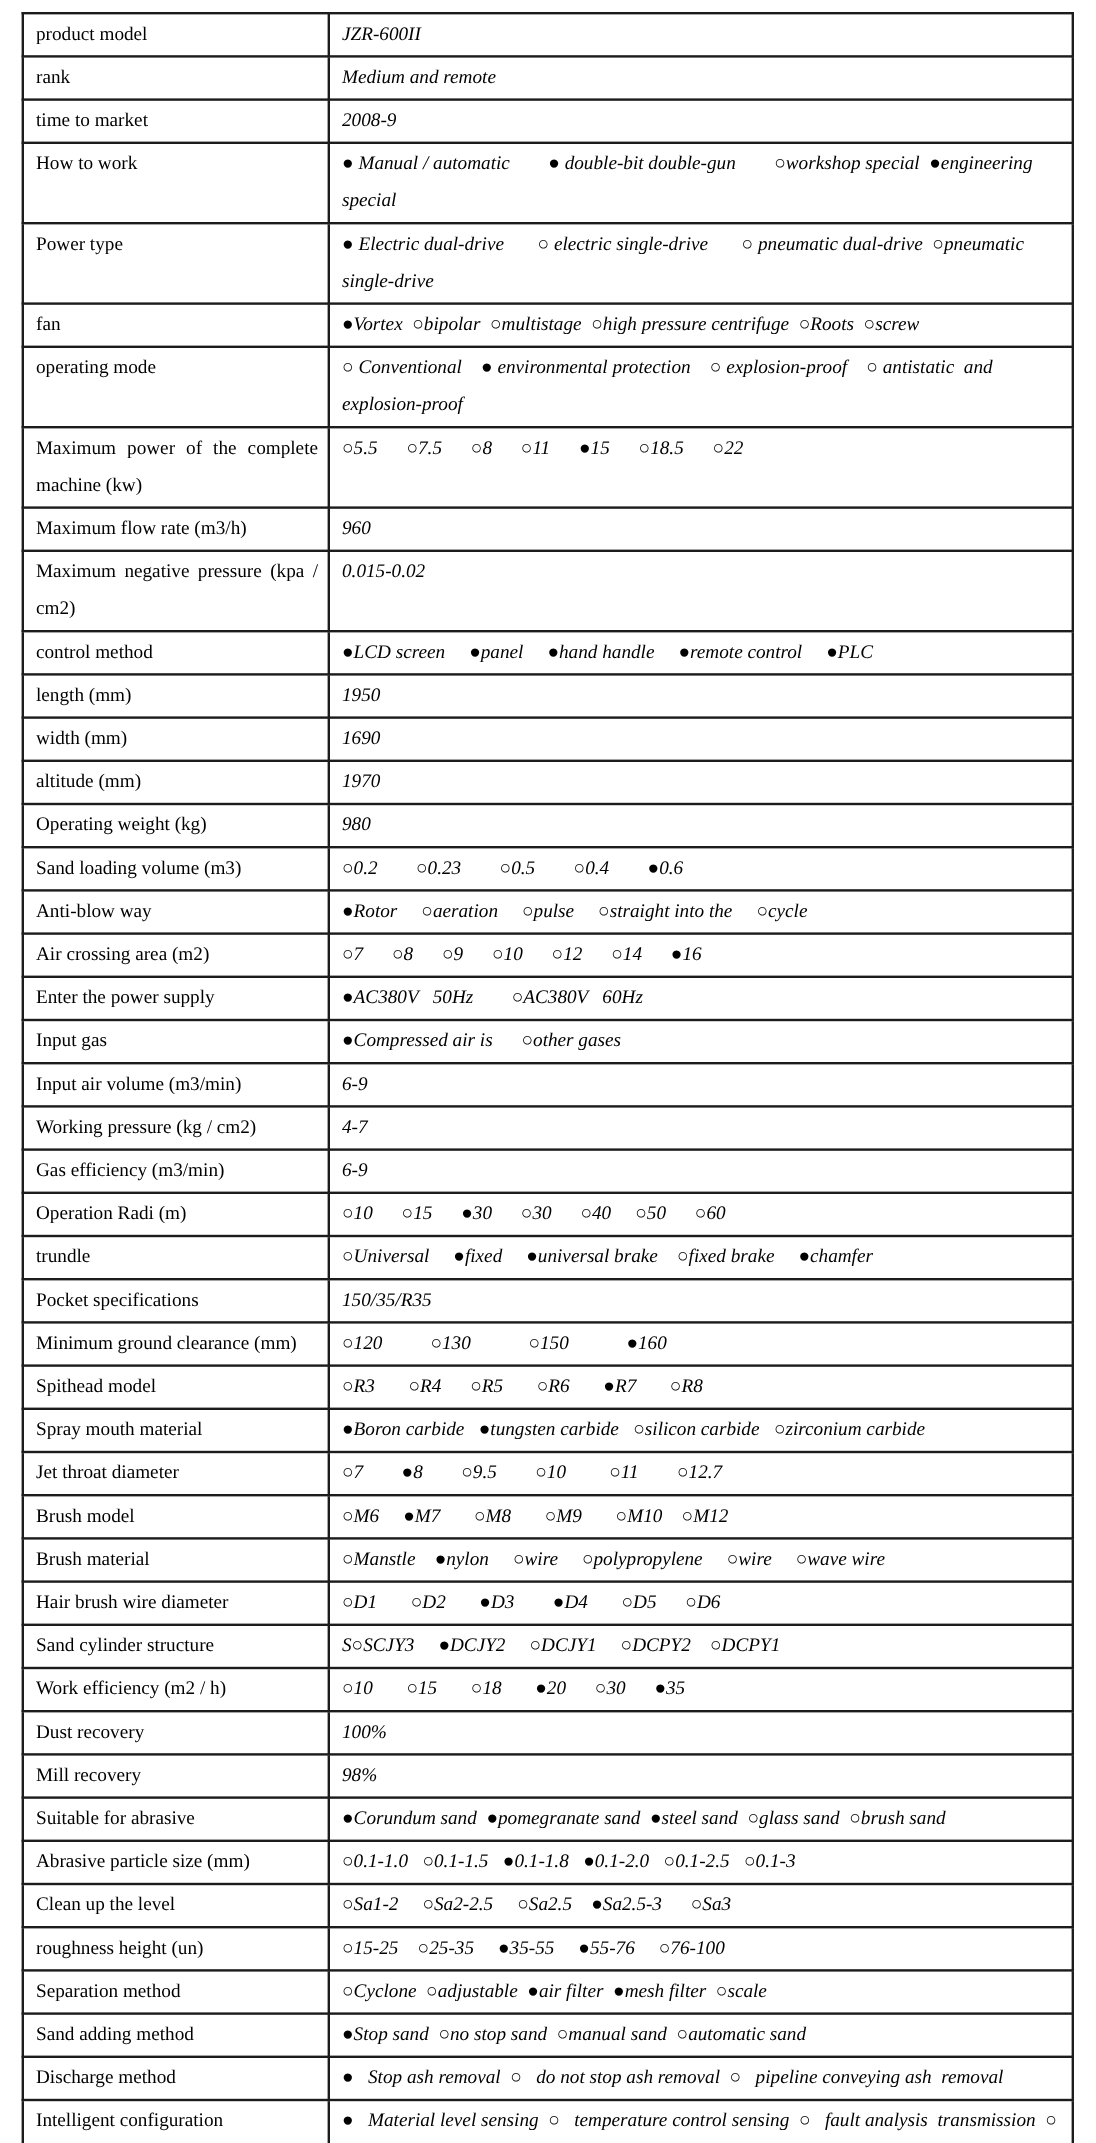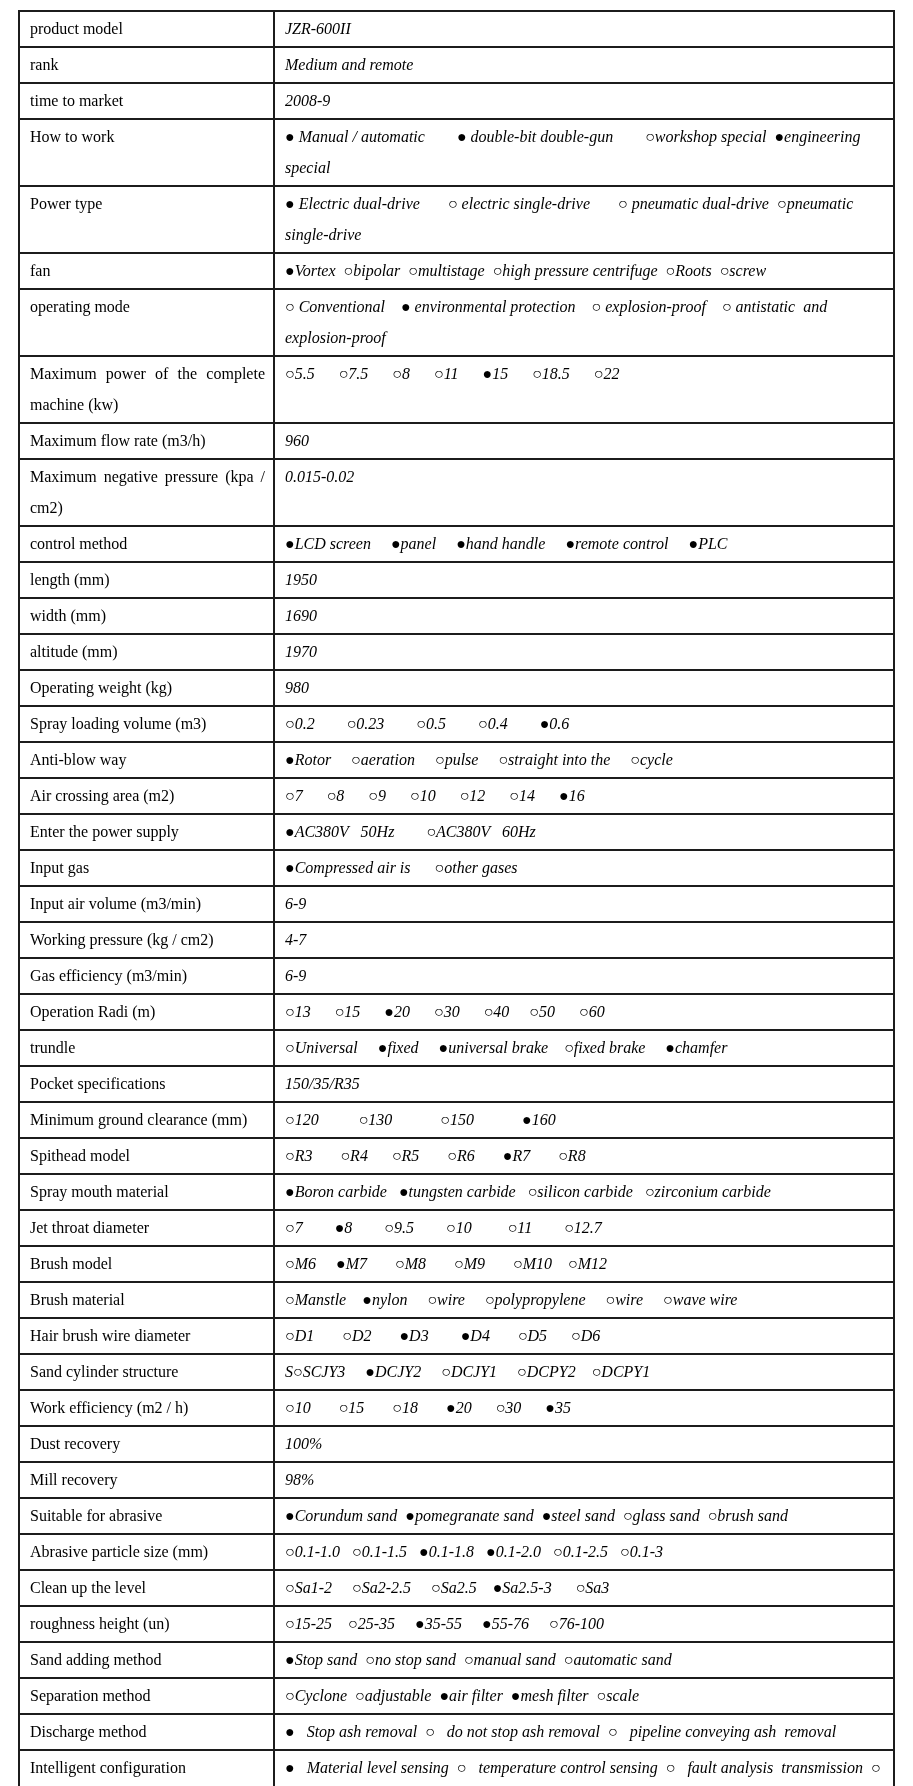--- a/index.html
+++ b/index.html
@@ -100,21 +100,21 @@
   </tr>
         <tr>
     <td class="label">altitude (mm)</td>
     <td class="value">1970</td>
   </tr>
         <tr>
     <td class="label">Operating weight (kg)</td>
     <td class="value">980</td>
   </tr>
         <tr>
-    <td class="label">Spray loading volume (m3)</td>
+    <td class="label">Sand loading volume (m3)</td>
     <td class="value">○0.2        ○0.23        ○0.5        ○0.4        ●0.6</td>
   </tr>
         <tr>
     <td class="label">Anti-blow way</td>
     <td class="value">●Rotor     ○aeration     ○pulse     ○straight into the     ○cycle</td>
   </tr>
         <tr>
     <td class="label">Air crossing area (m2)</td>
     <td class="value">○7      ○8      ○9      ○10      ○12      ○14      ●16</td>
   </tr>
@@ -133,21 +133,21 @@
         <tr>
     <td class="label">Working pressure (kg / cm2)</td>
     <td class="value">4-7</td>
   </tr>
         <tr>
     <td class="label">Gas efficiency (m3/min)</td>
     <td class="value">6-9</td>
   </tr>
         <tr>
     <td class="label">Operation Radi (m)</td>
-    <td class="value">○13      ○15      ●20      ○30      ○40     ○50      ○60</td>
+    <td class="value">○10      ○15      ●30      ○30      ○40     ○50      ○60</td>
   </tr>
         <tr>
     <td class="label">trundle</td>
     <td class="value">○Universal     ●fixed     ●universal brake    ○fixed brake     ●chamfer</td>
   </tr>
         <tr>
     <td class="label">Pocket specifications</td>
     <td class="value">150/35/R35</td>
   </tr>
         <tr>
@@ -204,26 +204,26 @@
   </tr>
         <tr>
     <td class="label">Clean up the level</td>
     <td class="value">○Sa1-2     ○Sa2-2.5     ○Sa2.5    ●Sa2.5-3      ○Sa3</td>
   </tr>
         <tr>
     <td class="label">roughness height (un)</td>
     <td class="value">○15-25    ○25-35     ●35-55     ●55-76     ○76-100</td>
   </tr>
         <tr>
+    <td class="label">Separation method</td>
+    <td class="value">○Cyclone  ○adjustable  ●air filter  ●mesh filter  ○scale</td>
+  </tr>
+        <tr>
     <td class="label">Sand adding method</td>
     <td class="value">●Stop sand  ○no stop sand  ○manual sand  ○automatic sand</td>
-  </tr>
-        <tr>
-    <td class="label">Separation method</td>
-    <td class="value">○Cyclone  ○adjustable  ●air filter  ●mesh filter  ○scale</td>
   </tr>
         <tr>
     <td class="label">Discharge method</td>
     <td class="value">●   Stop ash removal  ○   do not stop ash removal  ○   pipeline conveying ash  removal</td>
   </tr>
         <tr>
     <td class="label">Intelligent configuration</td>
     <td class="value">●   Material level sensing  ○   temperature control sensing  ○   fault analysis  transmission  ○  no</td>
   </tr>
       </tbody>

